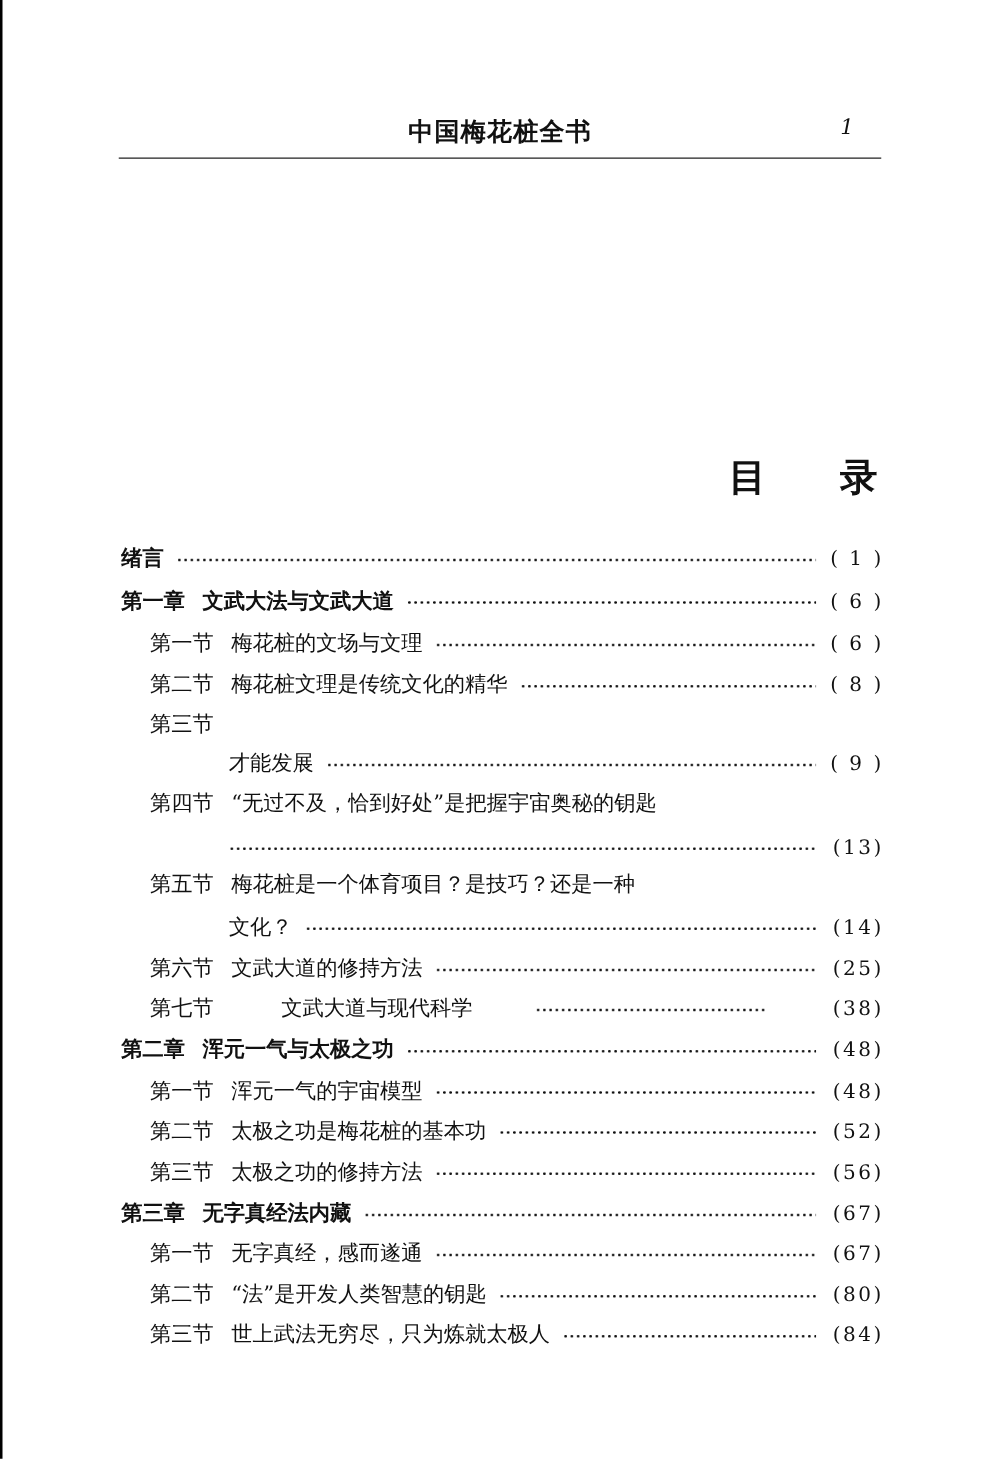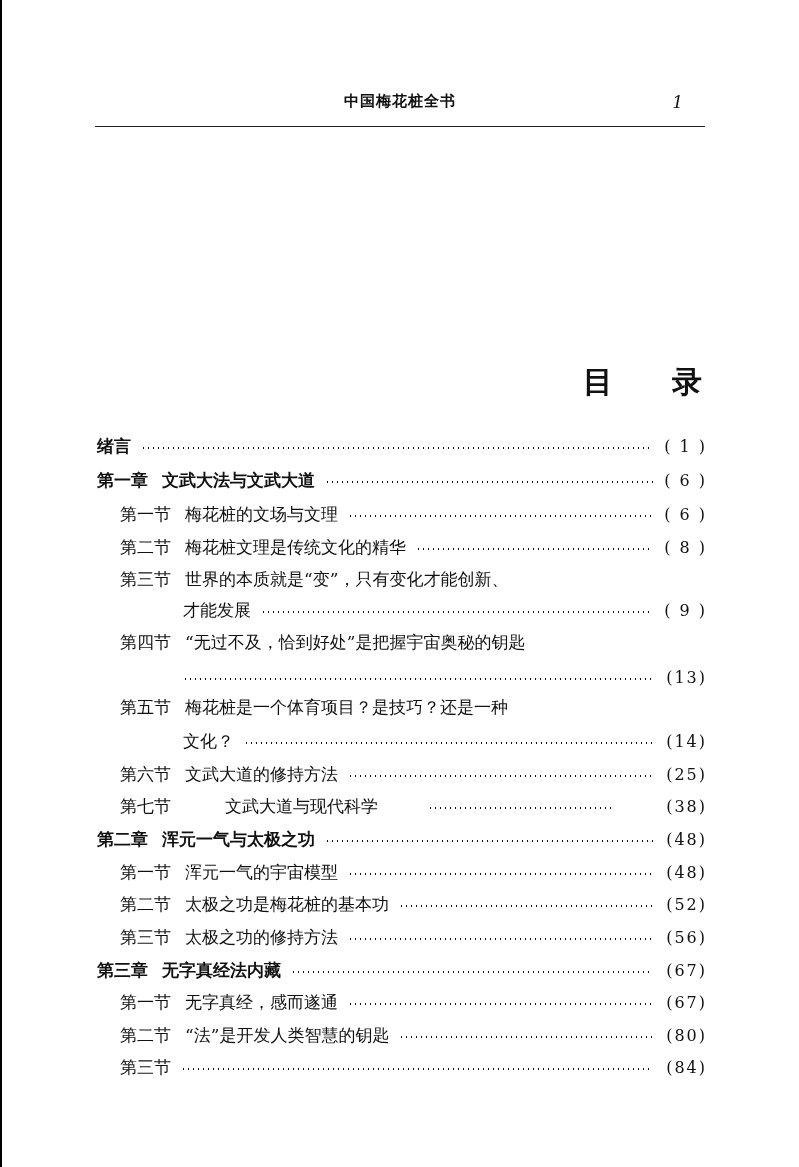--- a/index.html
+++ b/index.html
@@ -2,21 +2,21 @@
 <html><head>
 <meta charset="utf-8">
 <style>
   html, body { margin:0; padding:0; }
   body {
     width:799px; height:1167px; background:#ffffff; position:relative; overflow:hidden;
     font-family: "DejaVu Serif", "Liberation Serif", serif; color:#111;
   }
   .left-border { position:absolute; left:0; top:0; width:2px; height:1167px; background:#000; }
   .running-head { position:absolute; left:95px; top:92px; width:610px; height:30px; }
-  .book-title { position:absolute; left:0; width:100%; text-align:center; top:0; font-size:15px; font-weight:bold; letter-spacing:1px; }
+  .book-title { position:absolute; left:0; width:100%; text-align:center; top:0; font-size:20px; font-weight:bold; letter-spacing:1px; }
   .page-no { position:absolute; right:22px; top:0; font-size:17px; font-style:italic; }
   .head-rule { position:absolute; left:95px; top:126px; width:610px; height:1px; background:#222; }
   .toc-title { position:absolute; top:362px; font-size:30px; font-weight:bold; font-family:"DejaVu Sans", sans-serif; }
   .toc-title.t1 { left:583px; }
   .toc-title.t2 { left:672px; }
   .toc { position:absolute; left:0; top:0; width:799px; }
   .row { position:absolute; height:26px; display:flex; align-items:center; font-size:17px; white-space:nowrap; }
   .row .label { font-weight:normal; }
   .row.bold .label, .row.bold .title { font-weight:bold; }
   .row .title { margin-left:14px; }
@@ -61,21 +61,20 @@
       <span class="pg">( 6 )</span>
     </div>
     <div class="row" style="top: 534px; left: 120px; right: 92px;">
       <span class="label">第二节</span>
       <span class="title">梅花桩文理是传统文化的精华</span>
       <span class="dots"></span>
       <span class="pg">( 8 )</span>
     </div>
     <div class="row" style="top: 566px; left: 120px; right: 92px;">
       <span class="label">第三节</span>
-      <span class="title">世界的本质就是“变”，只有变化才能创新、</span>
     </div>
     <div class="row" style="top: 597px; left: 183px; right: 92px;">
       <span class="title" style="margin-left: 0px;">才能发展</span>
       <span class="dots"></span>
       <span class="pg">( 9 )</span>
     </div>
     <div class="row" style="top: 629px; left: 120px; right: 92px;">
       <span class="label">第四节</span>
       <span class="title">“无过不及，恰到好处”是把握宇宙奥秘的钥匙</span>
     </div>
@@ -141,16 +140,17 @@
       <span class="pg">(67)</span>
     </div>
     <div class="row" style="top: 1022px; left: 120px; right: 92px;">
       <span class="label">第二节</span>
       <span class="title">“法”是开发人类智慧的钥匙</span>
       <span class="dots"></span>
       <span class="pg">(80)</span>
     </div>
     <div class="row" style="top: 1054px; left: 120px; right: 92px;">
       <span class="label">第三节</span>
+      <span class="title">世上武法无穷尽，只为炼就太极人</span>
       <span class="dots"></span>
       <span class="pg">(84)</span>
     </div>
   </div>
 
 </body></html>

